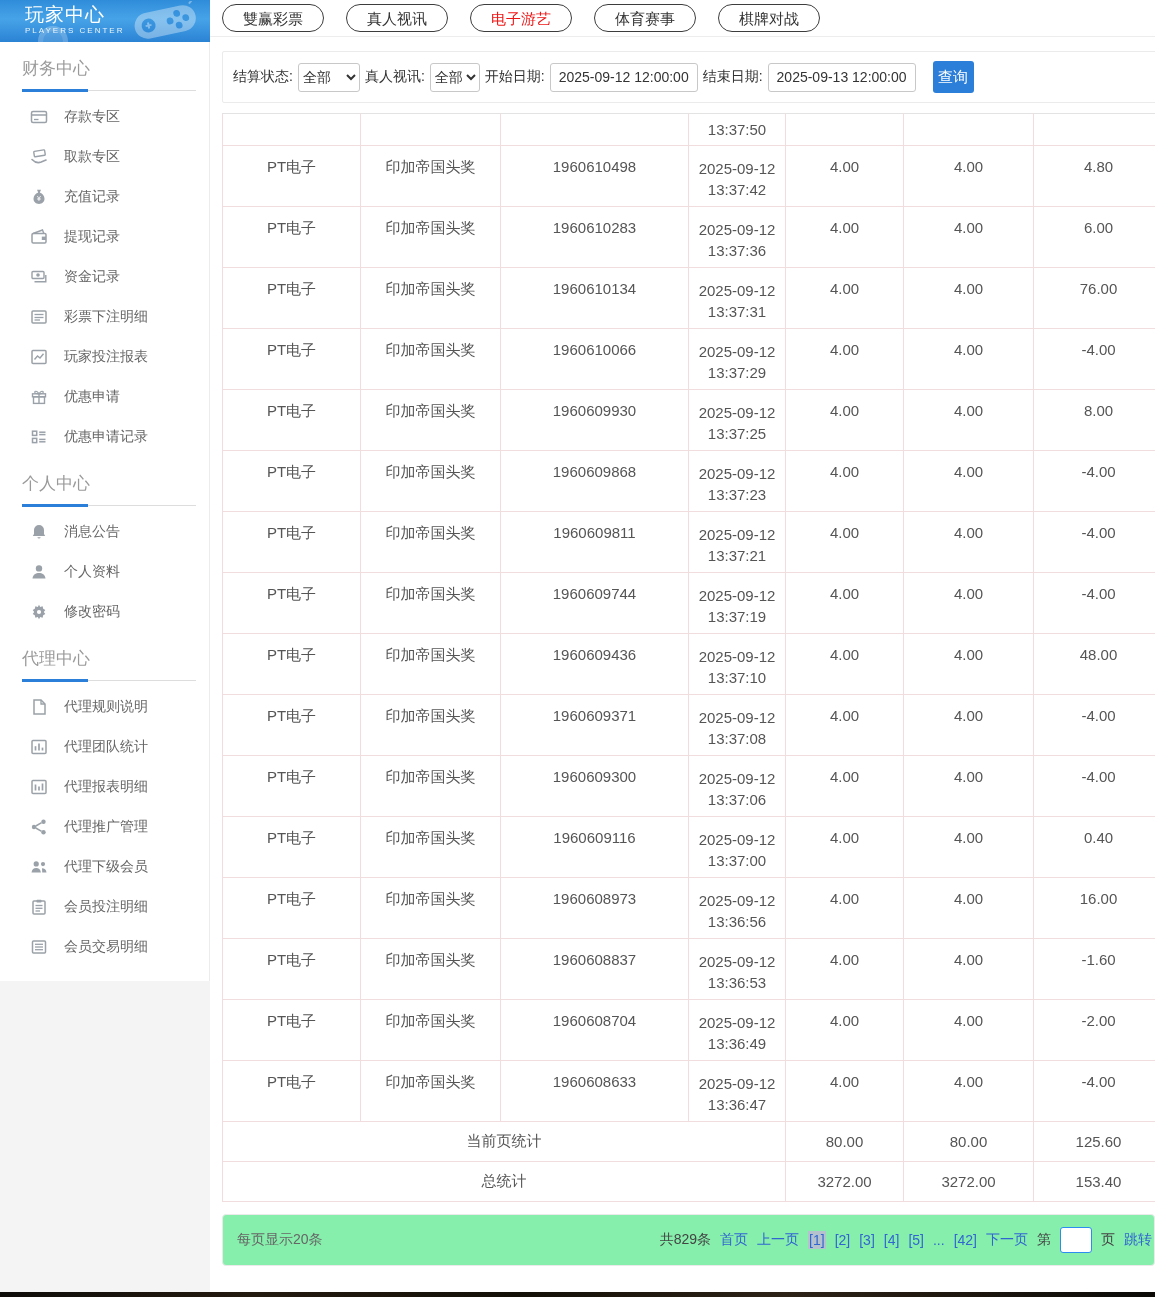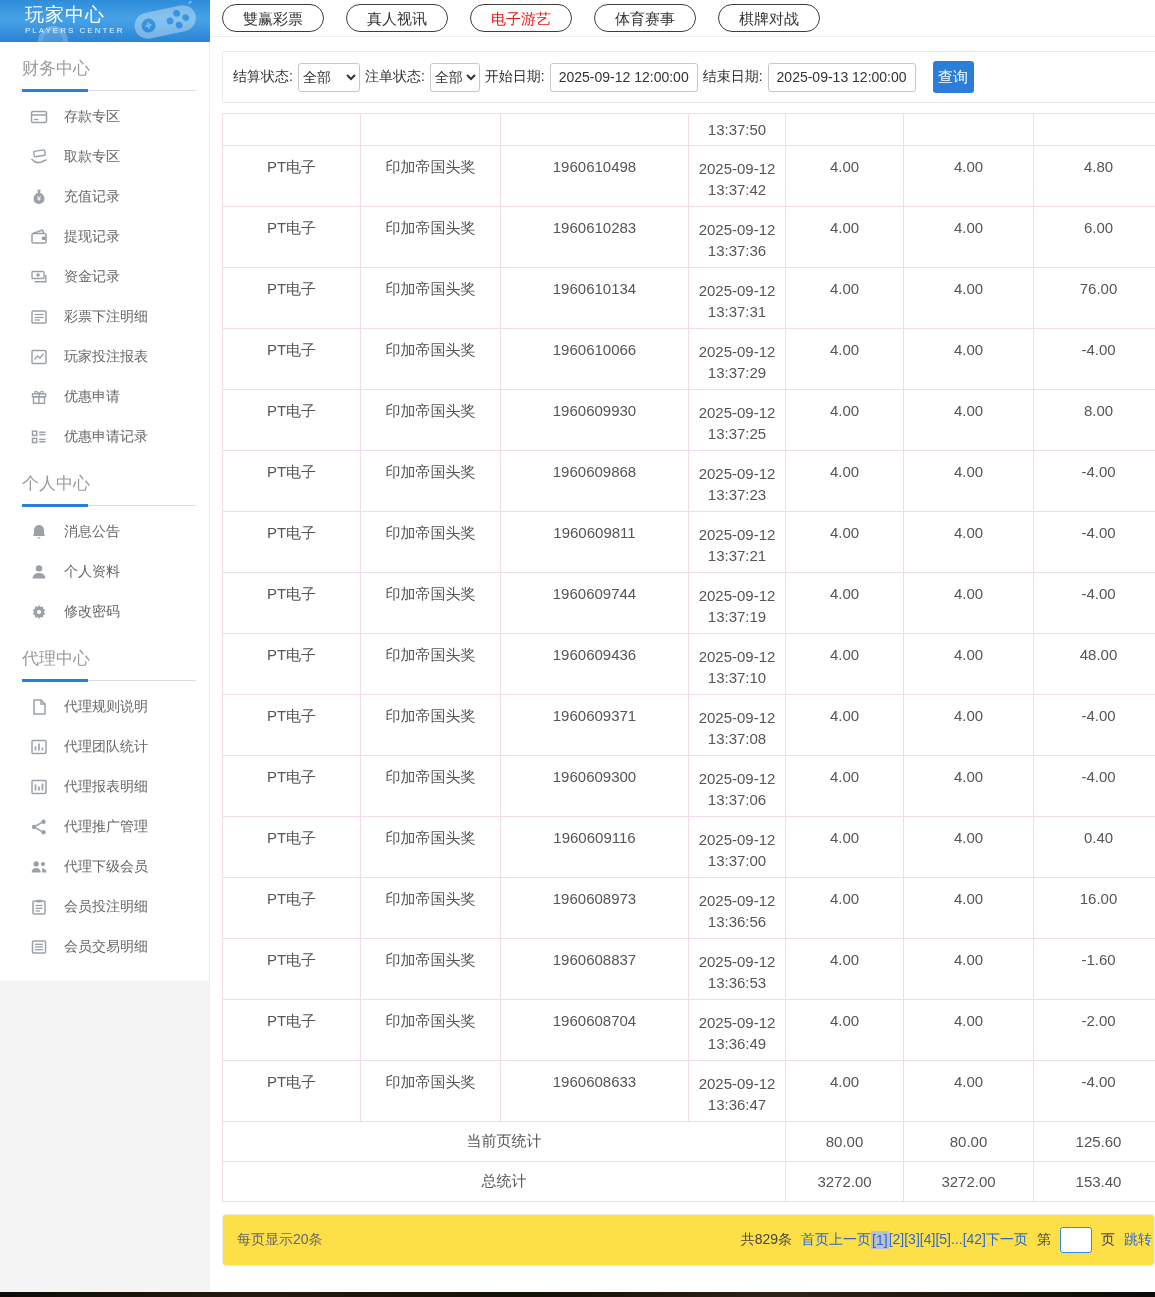--- a/index.html
+++ b/index.html
@@ -56,21 +56,21 @@
   .bet-table td { border:1px solid #f1dddd; text-align:center; vertical-align:top;
     font-size:15px; color:#555; padding:12px 4px 0 4px; overflow:hidden; }
   tr.partial-row { height:32px; }
   tr.partial-row td { border-top-color:#e3e3e3; padding-top:5px; }
   tr.data-row { height:61px; }
   .date-line { display:block; line-height:21px; }
   tr.summary-row { height:40px; }
   tr.summary-row td { vertical-align:middle; padding:0 4px; }
   
   .pagebar { margin:12px 0 0 12px; width:933px; height:52px; border:1px solid #eaeaea; border-radius:4px;
-    background:#fde047; display:flex; align-items:center; padding:0 2px 0 14px; position:relative; }
+    background:#86efac; display:flex; align-items:center; padding:0 2px 0 14px; position:relative; }
   .per-page { font-size:14px; color:#666; }
   .pageright { margin-left:auto; display:flex; align-items:center; gap:9px; font-size:14px; color:#444; }
   .total-count { color:#444; }
   .plink { color:#3166d0; text-decoration:none; cursor:pointer; white-space:nowrap; }
   .plink.active { background:#b5c1cd; padding:1px 1px; }
   .plink.ellipsis { cursor:default; }
   .jump-input { width:32px; height:26px; border:1px solid #2d8cf0; border-radius:3px; outline:none;
     font-family:inherit; font-size:13px; text-align:center; }
   .jump-go { color:#3166d0; cursor:pointer; white-space:nowrap; }
   
@@ -319,21 +319,21 @@
       <button class="tab active">电子游艺</button>
       <button class="tab">体育赛事</button>
       <button class="tab">棋牌对战</button>
     </div>
 
   <div class="filterbar">
     <span class="f-label">结算状态:</span>
     <select class="sel-settle">
       <option>全部</option>
     </select>
-    <span class="f-label">注单状态:</span>
+    <span class="f-label">真人视讯:</span>
     <select class="sel-order">
       <option>全部</option>
     </select>
     <span class="f-label">开始日期:</span>
     <input class="date-input" type="text" value="2025-09-12 12:00:00" style="">
     <span class="f-label">结束日期:</span>
     <input class="date-input" type="text" value="2025-09-13 12:00:00" style="">
     <button class="search-btn">查询</button>
   </div>
 
@@ -565,21 +565,21 @@
             <td>153.40</td>
           </tr>
         </tbody>
     </table>
   </div>
 
   <div class="pagebar">
     <span class="per-page">每页显示20条</span>
     <div class="pageright">
       <span class="total-count">共829条</span>
-      <span id="page-links" style="display:flex;">
+      <span id="page-links" style="display:flex;align-items:center;gap:9px;">
           <a class="plink">首页</a>
           <a class="plink">上一页</a>
           <a class="plink active">[1]</a>
           <a class="plink">[2]</a>
           <a class="plink">[3]</a>
           <a class="plink">[4]</a>
           <a class="plink">[5]</a>
           <a class="plink ellipsis">...</a>
           <a class="plink">[42]</a>
           <a class="plink">下一页</a>

